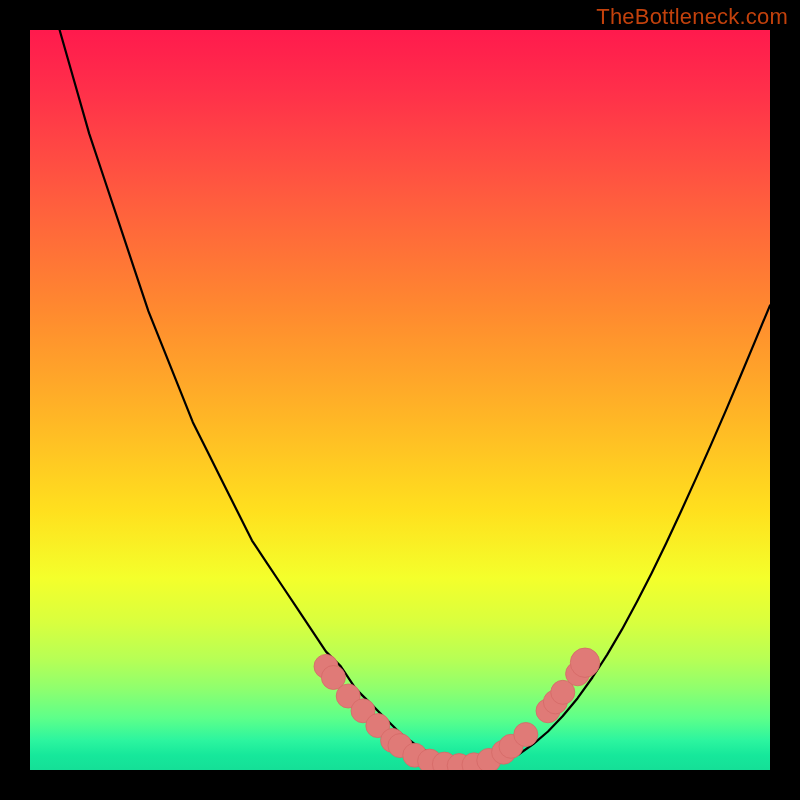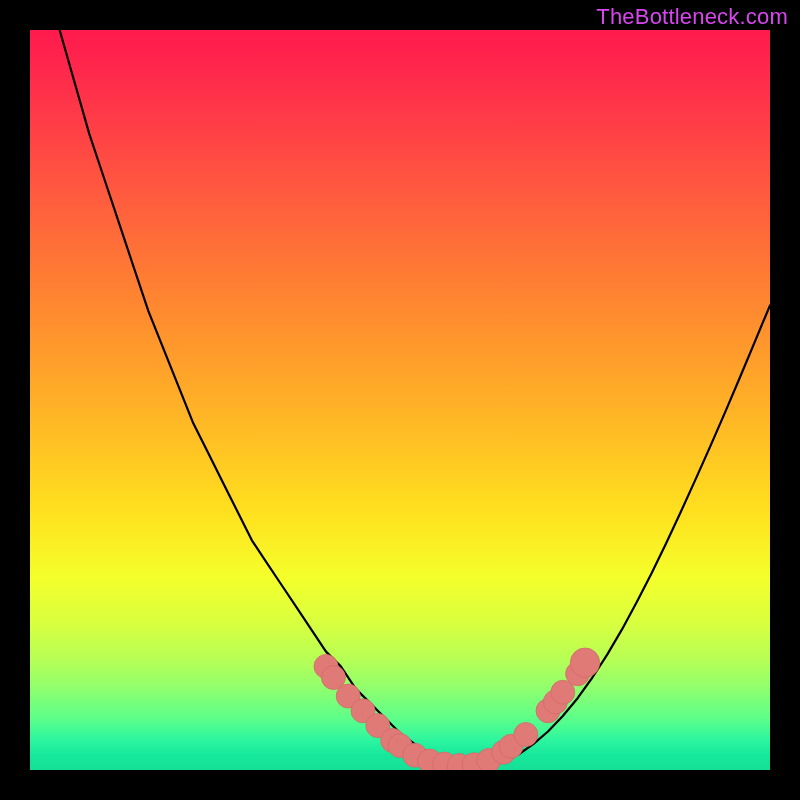--- a/index.html
+++ b/index.html
@@ -47,21 +47,21 @@
     position: absolute;
     left: 0;
     top: 0;
     width: 740px;
     height: 740px;
   }
   .attribution {
     position: absolute;
     top: 4px;
     right: 12px;
-    color: #d946ef;
+    color: #c2410c;
     font-size: 22px;
     letter-spacing: 0.2px;
   }
 </style>
 </head>
 <body>
 
 <div class="frame">
   <div class="plot">
     <svg class="curve-layer" viewBox="0 0 740 740" preserveAspectRatio="none">

